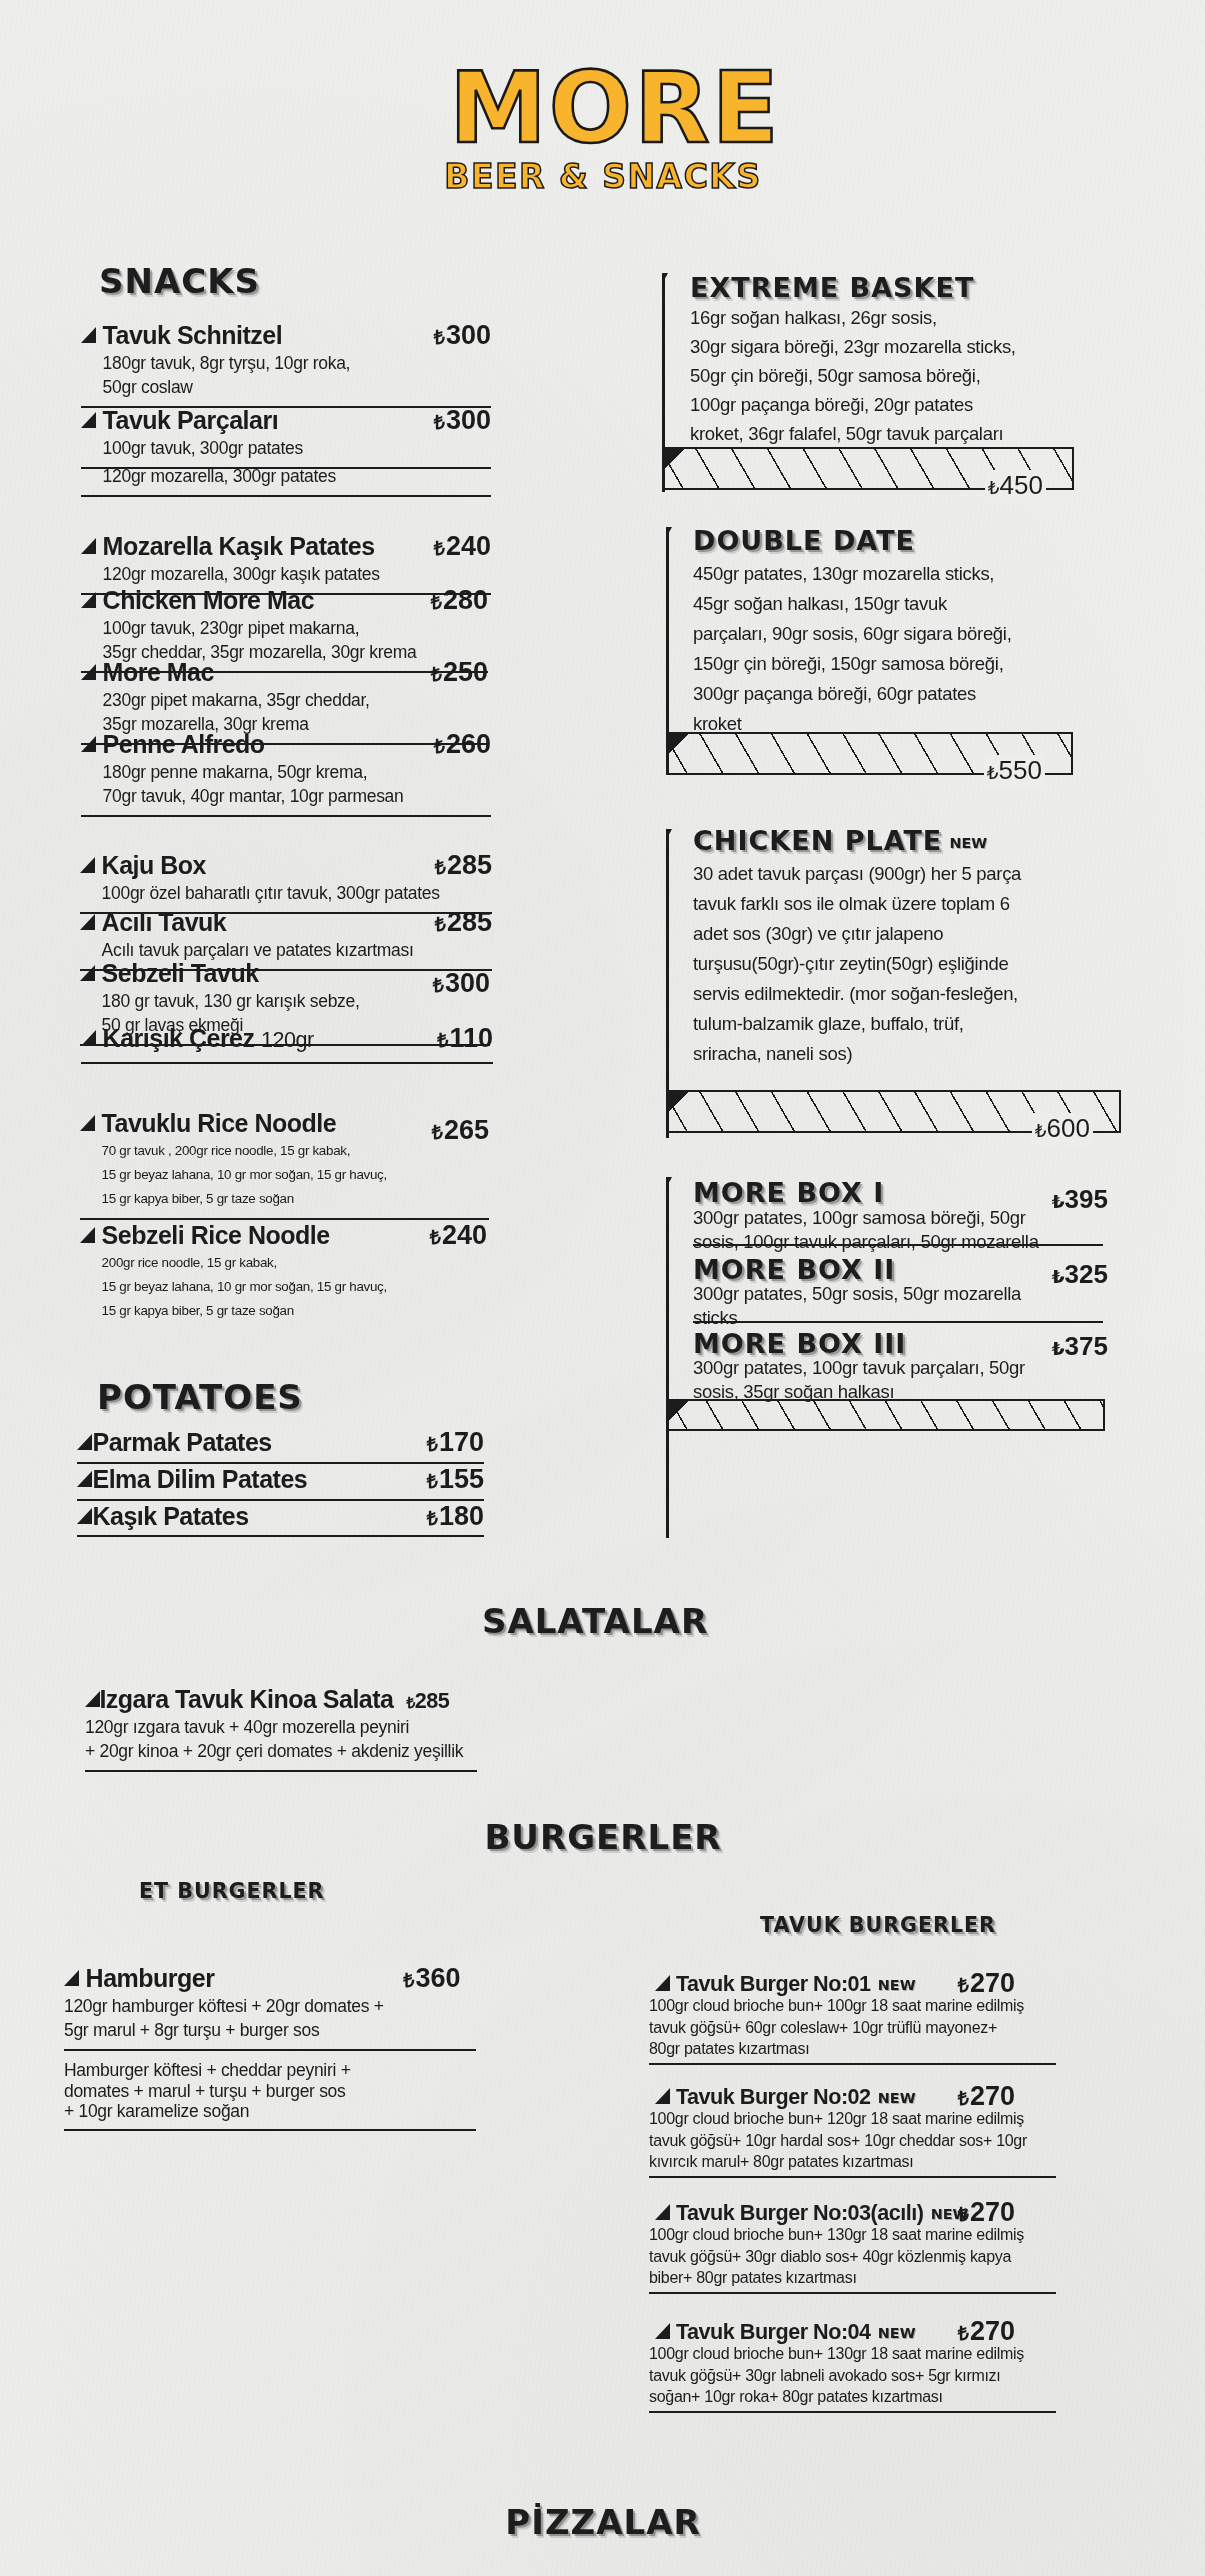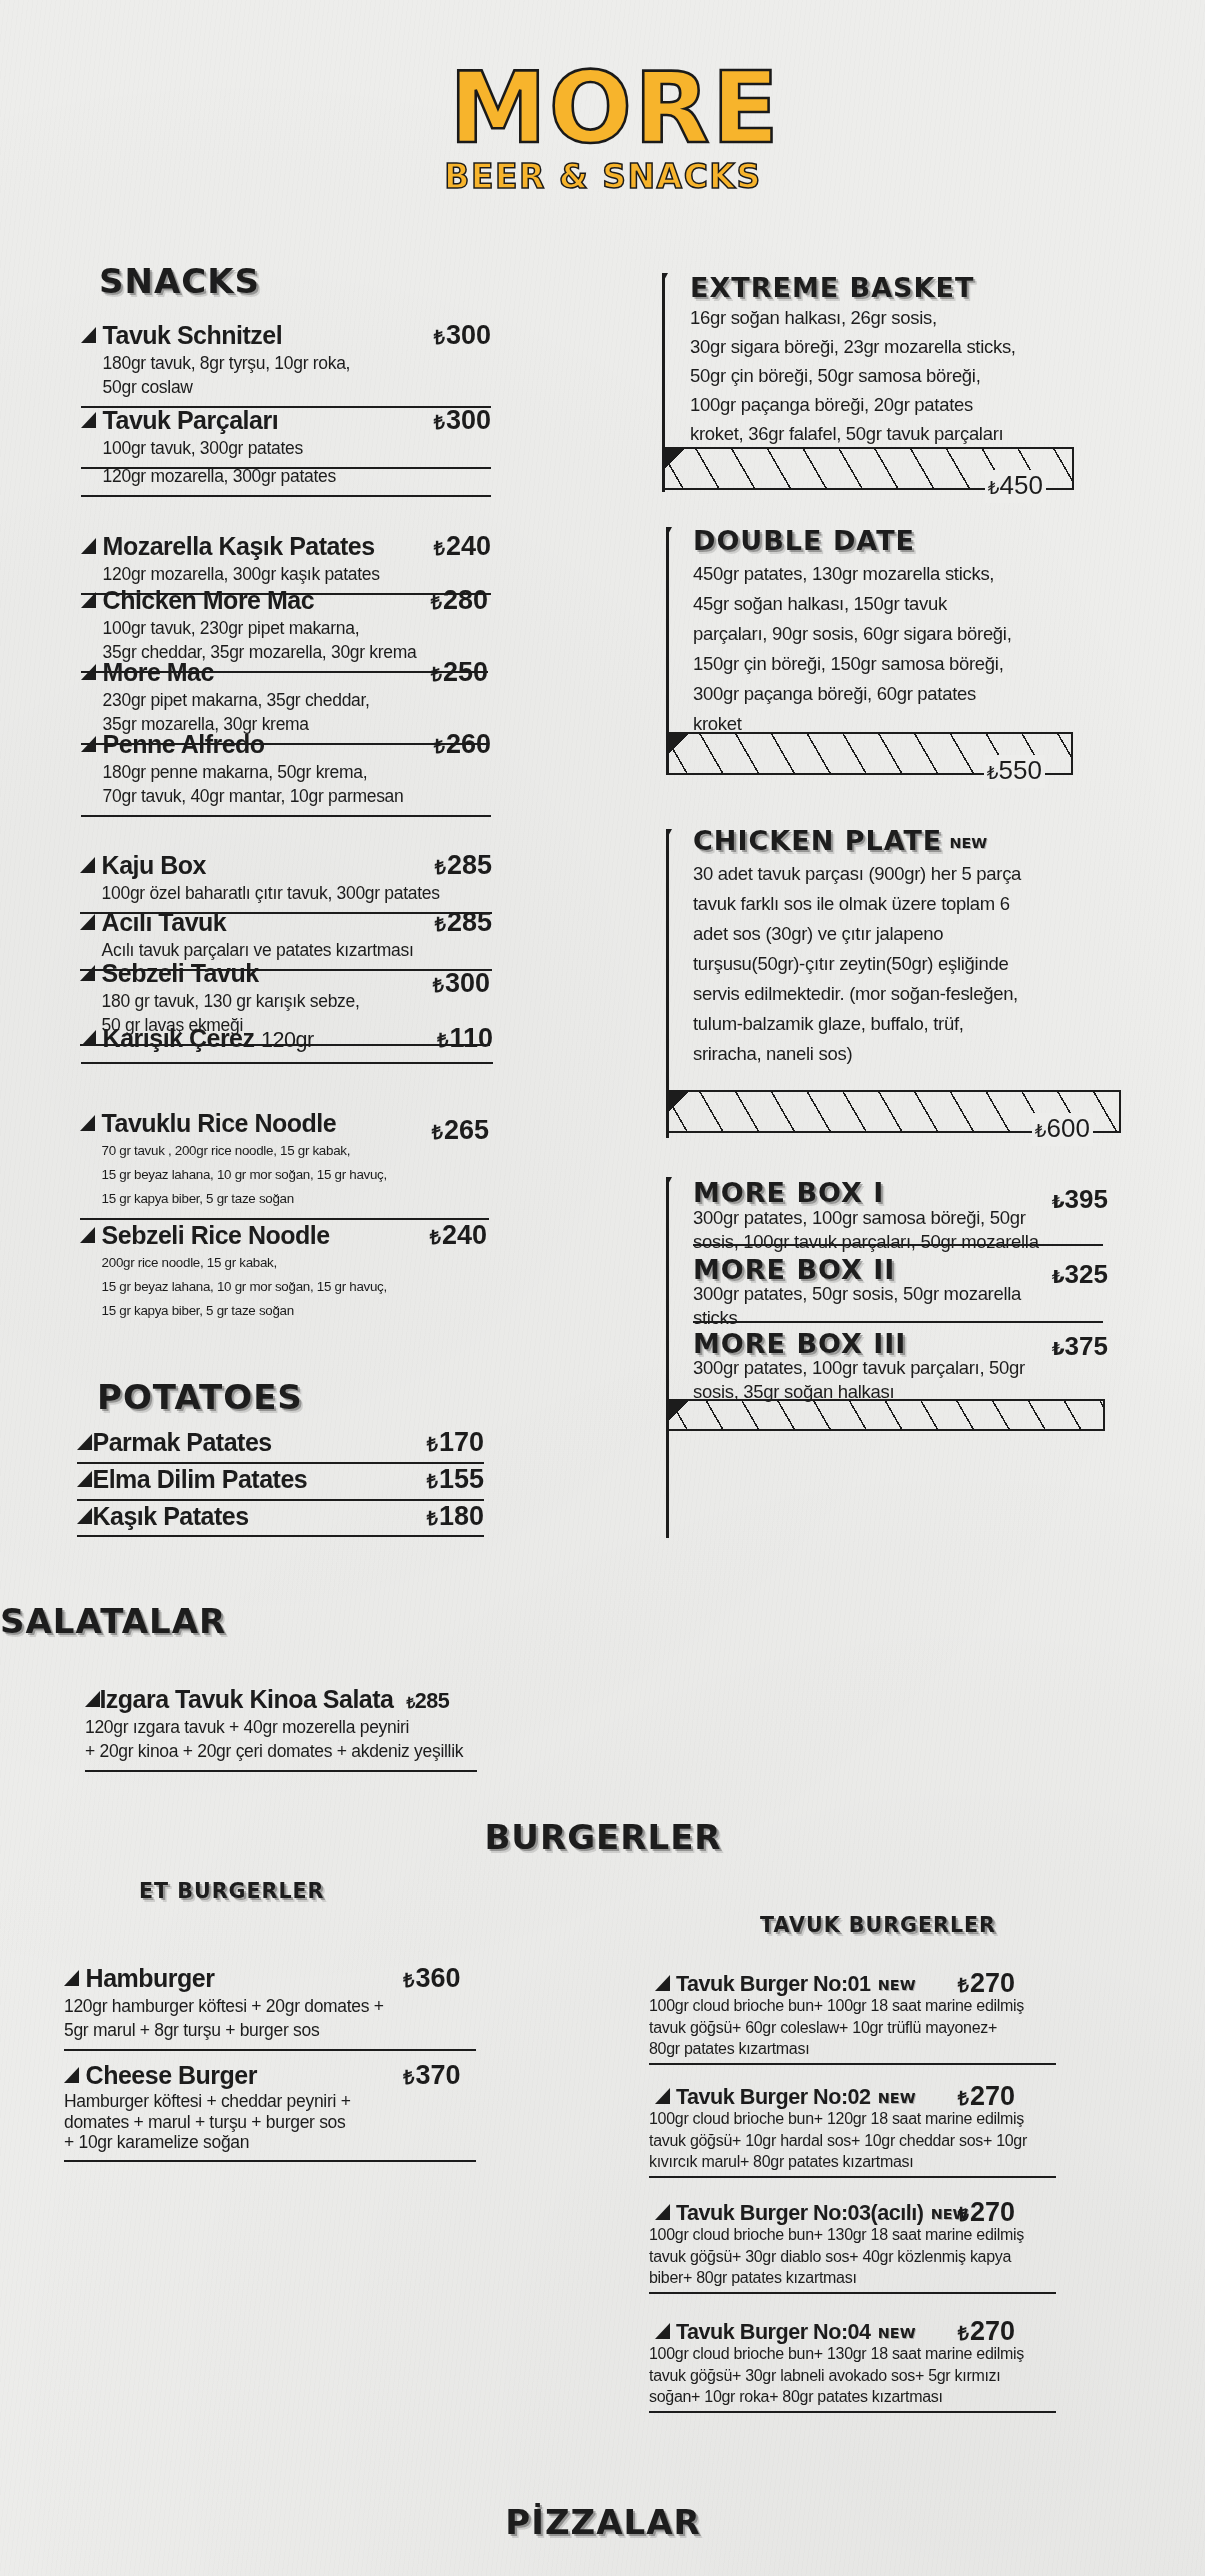--- a/index.html
+++ b/index.html
@@ -314,21 +314,21 @@
   <div class="box-rule" style="left:693px; top:1321px; width:410px;"></div>
 
   <div class="abs heading h-md" style="left:693px; top:1329px;">MORE BOX III</div>
   <div class="box-price" style="right:98px; top:1332px;"><span class="cur">₺</span><span>375</span></div>
   <div class="box-desc" style="left:693px; top:1356px; line-height:24px;">300gr patates, 100gr tavuk parçaları, 50gr
 sosis, 35gr soğan halkası</div>
 
   <div class="stripe-bar" style="left:666px; top:1399px; width:439px; height:32px;"></div>
 </div>
 
-<div class="abs heading h-lg" style="left:0; width:1190px; top:1603px;">SALATALAR</div>
+<div class="abs heading h-lg" style="left:0; width:1190px; text-align:center; top:1603px;">SALATALAR</div>
 <div class="item" style="left:85px; top:1684px; width:392px;">
   <div class="item-head">
       <span class="tri"></span>
     <span class="name" style="left:14.4px;"><span>Izgara Tavuk Kinoa Salata</span>&nbsp;&nbsp;<span style="font-size:21.6px;"><span style="font-size:15.5px;">₺</span><span>285</span></span></span>
   </div>
   <div class="desc flush" style="padding-left:0;">120gr ızgara tavuk +  40gr mozerella peyniri
 + 20gr kinoa + 20gr çeri domates + akdeniz yeşillik</div>
 </div>
 
 <div class="abs heading h-lg" style="left:0; width:1206px; text-align:center; top:1819px;">BURGERLER</div>
@@ -337,25 +337,20 @@
 <div class="item" style="left:64px; top:1963px; width:412px;">
   <div class="item-head">
       <span class="tri"></span>
     <span class="name">Hamburger</span>
     <span class="price" style="right:15.5px;"><span class="cur">₺</span><span>360</span></span>
     </div>
   <div class="desc flush">120gr hamburger köftesi + 20gr domates +
 5gr marul + 8gr turşu + burger sos</div>
 </div>
 <div class="item" style="left:64px; top:2060px; width:412px;">
-  <div class="item-head">
-      <span class="tri"></span>
-    <span class="name">Cheese Burger</span>
-    <span class="price" style="right:15.5px;"><span class="cur">₺</span><span>370</span></span>
-    </div>
   <div class="desc flush" style="line-height:20.6px;">Hamburger köftesi + cheddar peyniri +
 domates + marul + turşu + burger sos
 +  10gr karamelize soğan</div>
 </div>
 
 <div class="abs heading h-sm" style="left:760px; top:1914px;">TAVUK BURGERLER</div>
 <div class="item" style="left:649px; top:1968px; width:407px;">
   <div class="item-head">
       <span class="tri" style="left:6.2px;"></span>
     <span class="name" style="left:27px; font-size:21.6px;"><span>Tavuk Burger No:01</span><span class="badge-new">NEW</span></span>

